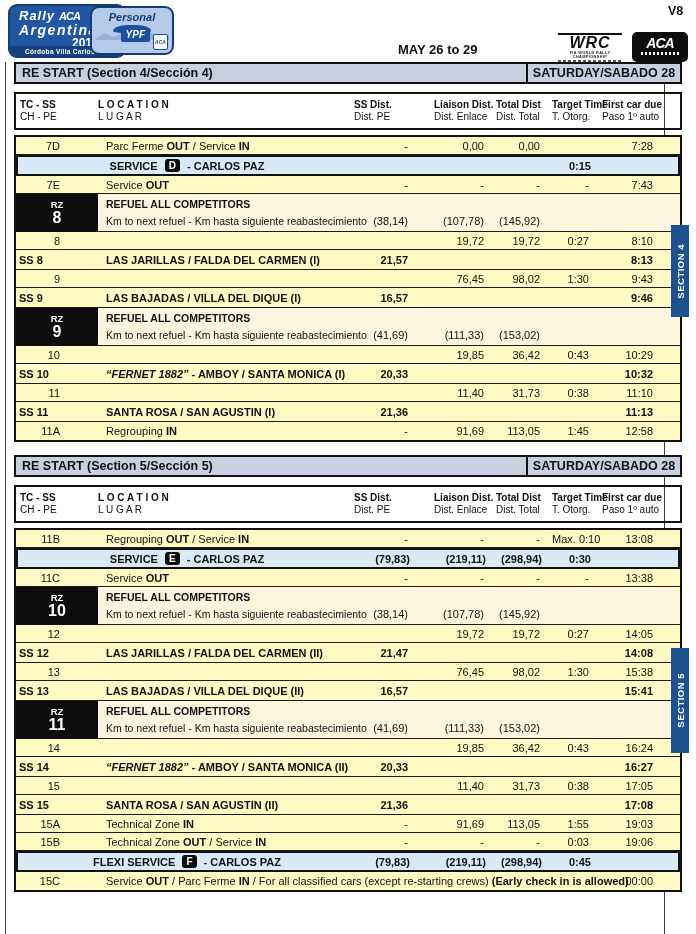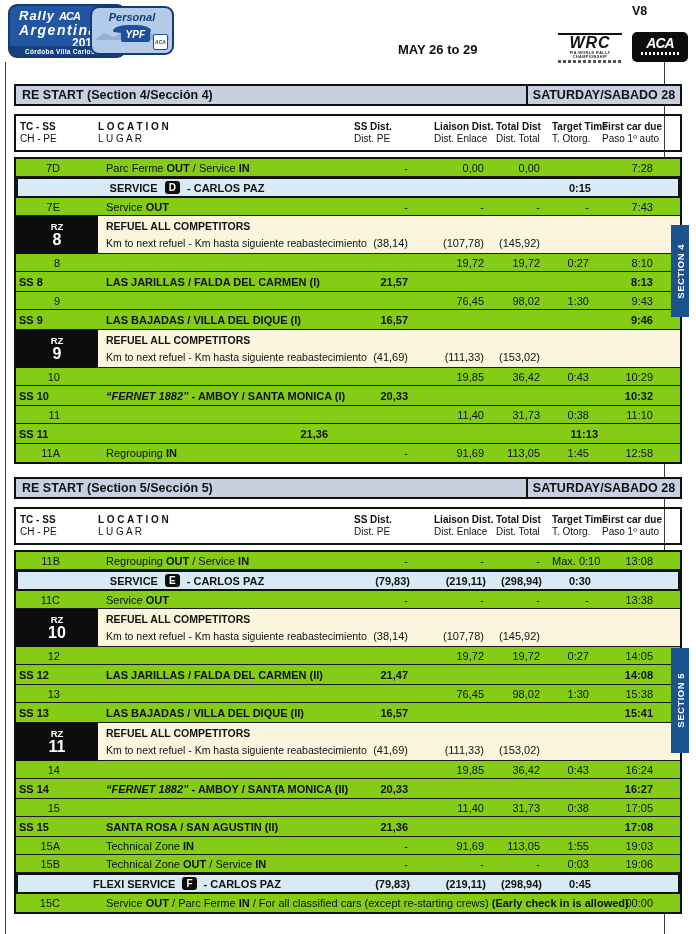--- a/index.html
+++ b/index.html
@@ -20,59 +20,59 @@
     border:2px solid #123c77;border-radius:9px;overflow:hidden;}
   .lp-name{color:#123c77;font-style:italic;font-weight:bold;font-size:11px;text-align:center;margin-top:3px;}
   .lp-arc{width:38px;height:8px;background:#1c4f9c;border-radius:50%/100% 100% 30% 30%;margin:2px auto 0;}
   .lp-mtn{position:absolute;bottom:13px;left:3px;right:3px;height:13px;background:#96b1d6;
     clip-path:polygon(0 100%,12% 45%,26% 78%,42% 20%,58% 72%,74% 38%,88% 80%,100% 55%,100% 100%);}
   .lp-ypf{position:absolute;right:22px;bottom:11px;background:#1c4f9c;color:#fff;font-weight:bold;font-style:italic;
     font-size:10px;padding:1px 5px 2px;border-radius:2px;}
   .lp-acamini{position:absolute;right:4px;bottom:3px;width:15px;height:16px;background:#fff;border:1px solid #1c4f9c;
     color:#1c4f9c;font-weight:900;font-style:italic;font-size:5px;display:flex;align-items:center;justify-content:center;border-radius:2px;}
   .date-range{position:absolute;left:398px;top:42px;font-size:13px;font-weight:bold;}
-  .version{position:absolute;left:632px;top:4px;font-size:12.5px;font-weight:bold;}
+  .version{position:absolute;left:668px;top:4px;font-size:12.5px;font-weight:bold;}
   .wrc-logo{position:absolute;left:558px;top:33px;width:64px;text-align:center;}
   .wrc-word{font-weight:900;font-size:16px;line-height:15px;letter-spacing:1px;border-top:2.5px solid #111;
     font-style:italic;}
   .wrc-sub{font-size:3.8px;font-weight:bold;letter-spacing:0.4px;color:#222;margin-top:1px;}
   .wrc-bars{height:2.5px;margin-top:1px;background:repeating-linear-gradient(90deg,#555 0 3px,transparent 3px 5px);}
   .aca-badge{position:absolute;left:632px;top:32px;width:56px;height:30px;background:#0d0d0d;border-radius:5px;
     color:#fff;padding-top:3px;}
   .aca-word{font-weight:900;font-style:italic;font-size:14px;letter-spacing:-1px;text-align:center;line-height:16px;}
   .aca-sub{height:2.5px;margin:1px 9px 0;background:repeating-linear-gradient(90deg,#fff 0 2px,transparent 2px 4px);}
 
   
   .frame-l{position:absolute;left:5px;top:62px;bottom:0;width:1px;background:#3a3a3a;}
   .frame-r{position:absolute;left:664px;top:62px;bottom:0;width:1px;background:#3a3a3a;}
   .side-tab{position:absolute;left:671px;width:18px;background:#1b5390;color:#fff;display:flex;
     align-items:center;justify-content:center;}
   .tab4{top:225px;height:92px;}
   .tab5{top:648px;height:105px;}
   .side-tab span{writing-mode:vertical-rl;transform:rotate(180deg);font-size:9.5px;font-weight:bold;letter-spacing:0.5px;white-space:nowrap;}
 
   
-  .sec{position:absolute;left:14px;width:668px;margin-top:22px;}
+  .sec{position:absolute;left:14px;width:668px;}
   .sec4{top:62px;} .sec5{top:455px;}
   .bar{height:22px;background:#c8d0e0;border:2px solid #111;display:flex;align-items:center;position:relative;
     font-weight:bold;font-size:12.5px;}
   .bar-title{padding-left:6px;}
   .bar-day{position:absolute;right:0;top:0;bottom:0;width:154px;border-left:2px solid #111;display:flex;
     align-items:center;justify-content:center;}
   .colhead{margin-top:8px;border:2px solid #111;height:38px;display:grid;
     grid-template-columns:82px 256px 80px 62px 56px 50px 55px;align-items:center;font-size:10px;line-height:12.5px;}
   .colhead .col{text-align:left;white-space:nowrap;}
   .colhead .col.first{text-align:left;padding-left:4px;}
   .ch-top{font-weight:bold;display:block;}
   .ch-bot{display:block;}
   .tbody{margin-top:5px;border:2px solid #111;background:#fff;}
 
   
   .row{display:grid;grid-template-columns:82px 256px 80px 62px 56px 50px 55px;align-items:center;
-    border-bottom:1px solid #1a1a1a;height:18px;font-size:11px;background:#84cc16;}
+    border-bottom:1px solid #1a1a1a;height:18px;font-size:11px;background:#fef9c3;}
   .row:last-child{border-bottom:none;}
   .c-code{text-align:right;padding-right:38px;white-space:nowrap;}
   .c-loc{text-align:left;padding-left:8px;white-space:nowrap;overflow:visible;}
   .c-ss{text-align:right;padding-right:26px;white-space:nowrap;}
   .c-liaison{text-align:right;padding-right:12px;white-space:nowrap;}
   .c-total{text-align:right;padding-right:12px;white-space:nowrap;}
   .c-target{text-align:right;padding-right:13px;white-space:nowrap;}
   .c-due{text-align:right;padding-right:4px;white-space:nowrap;}
   .row.stage{height:20px;font-weight:bold;}
   .row.stage .c-code{text-align:left;padding-left:3px;padding-right:0;}
@@ -268,20 +268,21 @@
           <div class="c-code">11</div>
           <div class="c-loc"></div>
           <div class="c-ss"></div>
           <div class="c-liaison">11,40</div>
           <div class="c-total">31,73</div>
           <div class="c-target">0:38</div>
           <div class="c-due">11:10</div>
         </div>
         <div class="row stage">
           <div class="c-code">SS 11</div>
+          <div class="c-loc"><span>SANTA ROSA / SAN AGUSTIN (I)</span></div>
           <div class="c-ss">21,36</div>
           <div class="c-liaison"></div>
           <div class="c-total"></div>
           <div class="c-target"></div>
           <div class="c-due">11:13</div>
         </div>
         <div class="row">
           <div class="c-code">11A</div>
           <div class="c-loc"><span>Regrouping </span><span style="font-weight: bold;">IN</span></div>
           <div class="c-ss">-</div>

